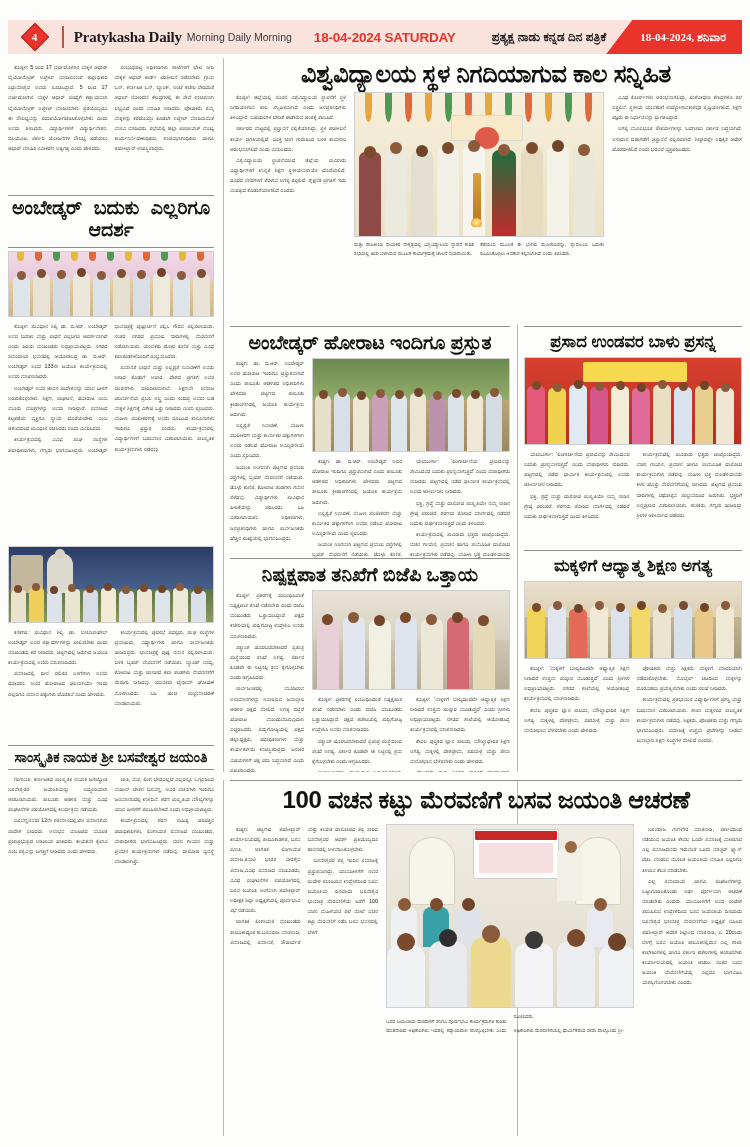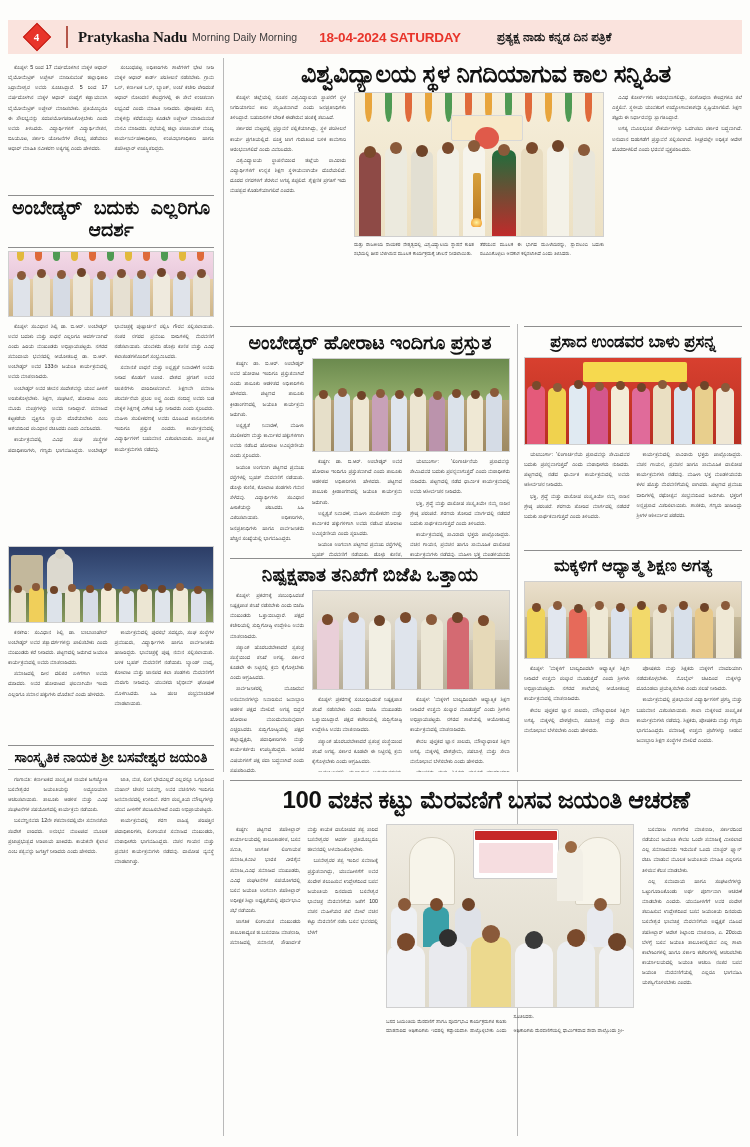--- a/index.html
+++ b/index.html
@@ -170,24 +170,25 @@
 
 <div class="page">
 
   <div class="masthead">
     <div class="mh-badge-wrap">
       <div class="mh-badge">
         <span>4</span>
       </div>
     </div>
     <div class="mh-div"></div>
-    <div class="mh-title">Pratykasha Nadu</div>
+    <div class="mh-title">Pratykasha Daily</div>
     <div class="mh-sub">Morning Daily Morning</div>
     <div class="mh-date">18-04-2024 SATURDAY</div>
     <div class="mh-kn">ಪ್ರತ್ಯಕ್ಷ ನಾಡು ಕನ್ನಡ ದಿನ ಪತ್ರಿಕೆ</div>
+    <div class="mh-flag">18-04-2024, ಶನಿವಾರ</div>
   </div>
 
   <div class="body-area">
 
     <div class="rule-v" style="left:215px; top:0; height:714px;"></div>
     <div class="rule-v" style="left:509px; top:266px; height:448px;"></div>
     <div class="rule-v" style="left:215px; top:722px; height:356px;"></div>
     <div class="rule-v" style="left:509px; top:722px; height:356px;"></div>
 
     <div class="col" style="left:0; top:0; width:208px;">

